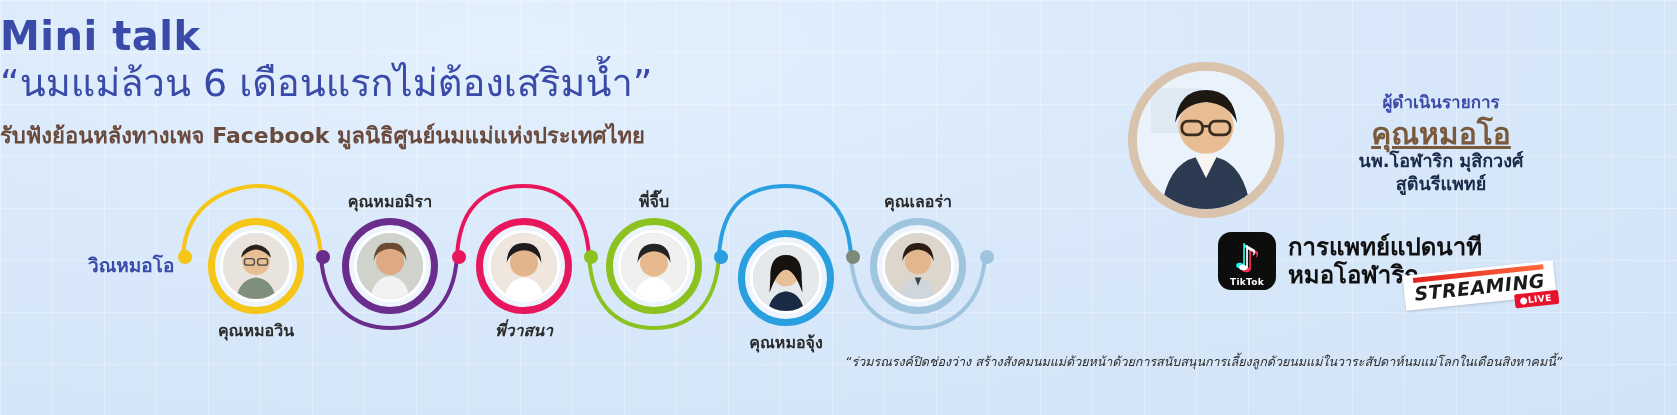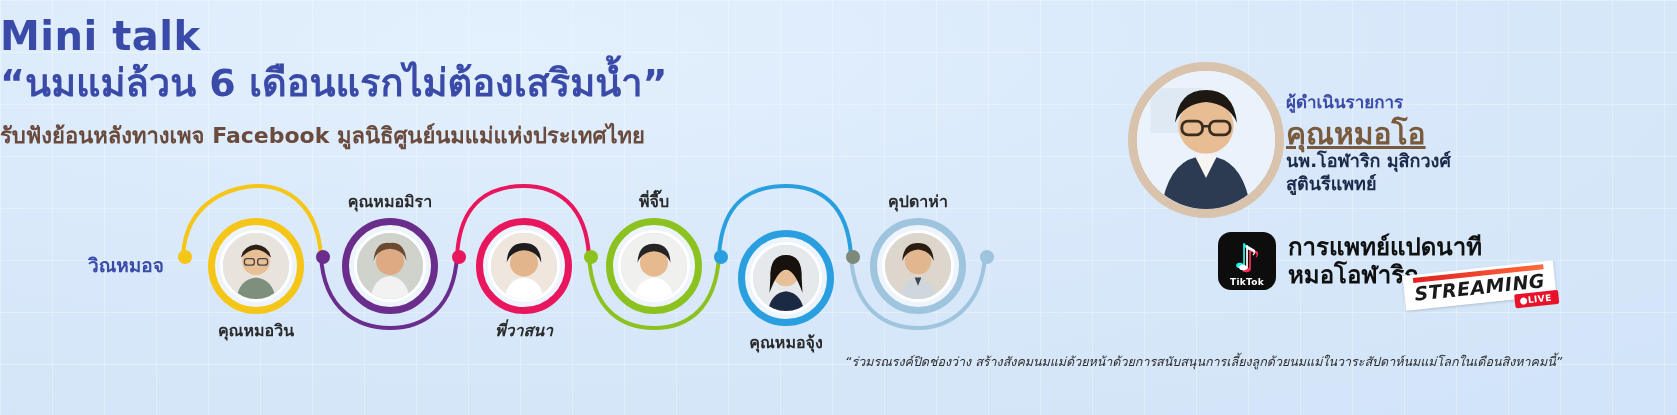--- a/index.html
+++ b/index.html
@@ -17,21 +17,21 @@
     background-color:#d9e9fa;
   }
 
   
   .head-wrap{position:absolute;left:0;top:14px;width:1070px;text-align:left;}
   .h-title{
     font-size:40px;font-weight:bold;color:#3a4aa8;letter-spacing:.5px;
     line-height:1.12;
   }
   .h-quote{
-    font-size:38px;font-weight:bold;color:#3a4aa8;line-height:1.2;
+    font-size:38px;font-weight:normal;color:#3a4aa8;line-height:1.2;
     margin-top:2px;white-space:nowrap;
   }
   .h-sub{
     margin-top:12px;font-size:22px;font-weight:bold;color:#6a4a3c;
     white-space:nowrap;
   }
 
   
   .speakers{position:absolute;left:0;top:178px;width:1050px;height:165px;}
   .sp-label{
@@ -61,21 +61,21 @@
   .nm.below{top:calc(100% + 4px);}
   .dot{position:absolute;width:14px;height:14px;border-radius:50%;}
 
   
   .host{position:absolute;left:1128px;top:62px;}
   .host-ring{
     width:156px;height:156px;border-radius:50%;
     border:9px solid #d9c3ad;background:#eaf1fa;overflow:hidden;
     position:relative;box-sizing:border-box;
   }
-  .host-txt{position:absolute;left:1286px;top:88px;width:310px;}
+  .host-txt{position:absolute;left:1286px;top:88px;width:310px;text-align:center;}
   .host-role{font-size:17px;font-weight:bold;color:#3a4aa8;}
   .host-name{font-size:30px;font-weight:bold;color:#7a5a3c;margin-top:2px;line-height:1.1;text-decoration:underline;}
   .host-full{font-size:18px;font-weight:bold;color:#1c2a4a;line-height:1.25;}
   .host-spec{font-size:18px;font-weight:bold;color:#1c2a4a;line-height:1.25;}
 
   
   .tt-row{position:absolute;left:1218px;top:232px;display:flex;align-items:center;gap:12px;}
   .tt-logo{
     width:58px;height:58px;border-radius:13px;background:#0d0d0d;
     position:relative;flex:0 0 auto;
@@ -121,21 +121,21 @@
 
 <div id="banner">
 
   <div class="head-wrap">
     <div class="h-title">Mini talk</div>
     <div class="h-quote">“นมแม่ล้วน 6 เดือนแรกไม่ต้องเสริมน้ำ”</div>
     <div class="h-sub">รับฟังย้อนหลังทางเพจ Facebook มูลนิธิศูนย์นมแม่แห่งประเทศไทย</div>
   </div>
 
   <div class="speakers">
-    <div class="sp-label">วิณหมอจ</div>
+    <div class="sp-label">วิณหมอโอ</div>
     <svg class="arcs" viewBox="0 0 1050 165" preserveAspectRatio="none">
       <path d="M183,78 C186,20 236,8 258,8" stroke="#f5c518" stroke-width="4" fill="none"></path>
       <path d="M258,8  C290,8  318,30 321,78" stroke="#f5c518" stroke-width="4" fill="none"></path>
       <path d="M321,78 C324,132 358,150 390,150" stroke="#6b2d8c" stroke-width="4" fill="none"></path>
       <path d="M390,150 C424,150 454,130 457,78" stroke="#6b2d8c" stroke-width="4" fill="none"></path>
       <path d="M457,78 C460,22 492,8 524,8" stroke="#e8175d" stroke-width="4" fill="none"></path>
       <path d="M524,8  C556,8  586,26 589,78" stroke="#e8175d" stroke-width="4" fill="none"></path>
       <path d="M589,78 C592,132 622,150 654,150" stroke="#8cc21f" stroke-width="4" fill="none"></path>
       <path d="M654,150 C688,150 716,130 719,78" stroke="#8cc21f" stroke-width="4" fill="none"></path>
       <path d="M719,78 C722,22 752,8 786,8" stroke="#2a9fe0" stroke-width="4" fill="none"></path>
@@ -229,21 +229,21 @@
         <div class="inner">
           <svg class="face" viewBox="0 0 80 80" preserveAspectRatio="xMidYMid slice">
             <rect width="80" height="80" fill="#ddd6cc"></rect>
             <circle cx="40" cy="34" r="16" fill="#e2b68f"></circle>
             <path d="M21,34 Q22,12 40,12 Q58,12 59,34 Q54,21 40,20 Q26,21 21,34Z" fill="#2b1d14"></path>
             <path d="M18,80 Q22,56 40,54 Q58,56 62,80Z" fill="#cfd6dc"></path>
             <path d="M36,54 L40,64 L44,54Z" fill="#3a4550"></path>
           </svg>
         </div>
       </div>
-      <span class="nm above">คุปดาห่า</span>
+      <span class="nm above">คุณเลอร่า</span>
     </div>
   </div>
 
   <div class="host">
     <div class="host-ring">
       <svg viewBox="0 0 80 80" width="100%" height="100%" preserveAspectRatio="xMidYMid slice">
         <rect width="80" height="80" fill="#eaf2fb"></rect>
         <rect x="8" y="10" width="30" height="26" fill="#dfe9f4"></rect>
         <circle cx="40" cy="32" r="16" fill="#e9bd93"></circle>
         <path d="M22,30 Q24,11 40,11 Q56,11 58,30 Q53,19 40,18 Q27,19 22,30Z" fill="#1d1912"></path>

